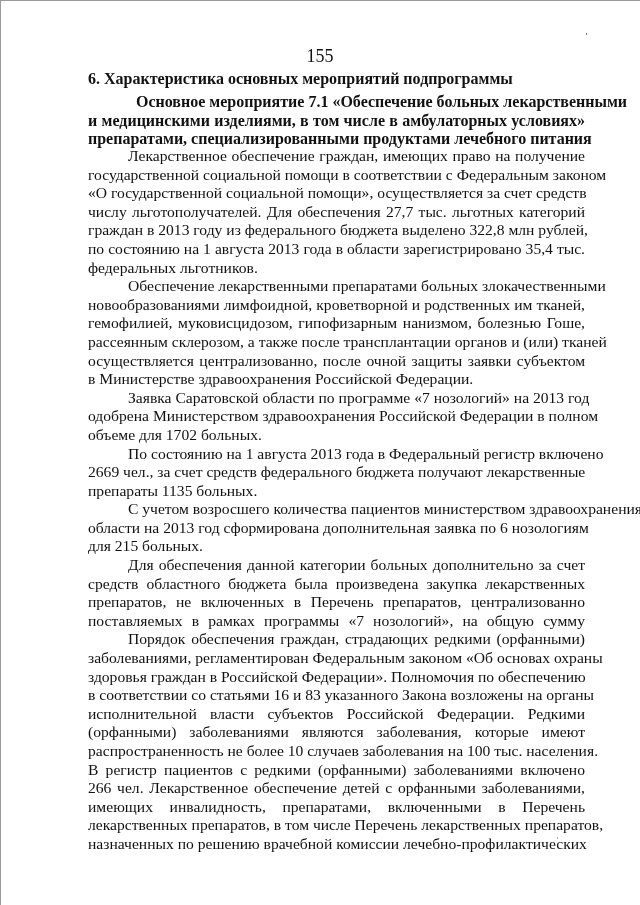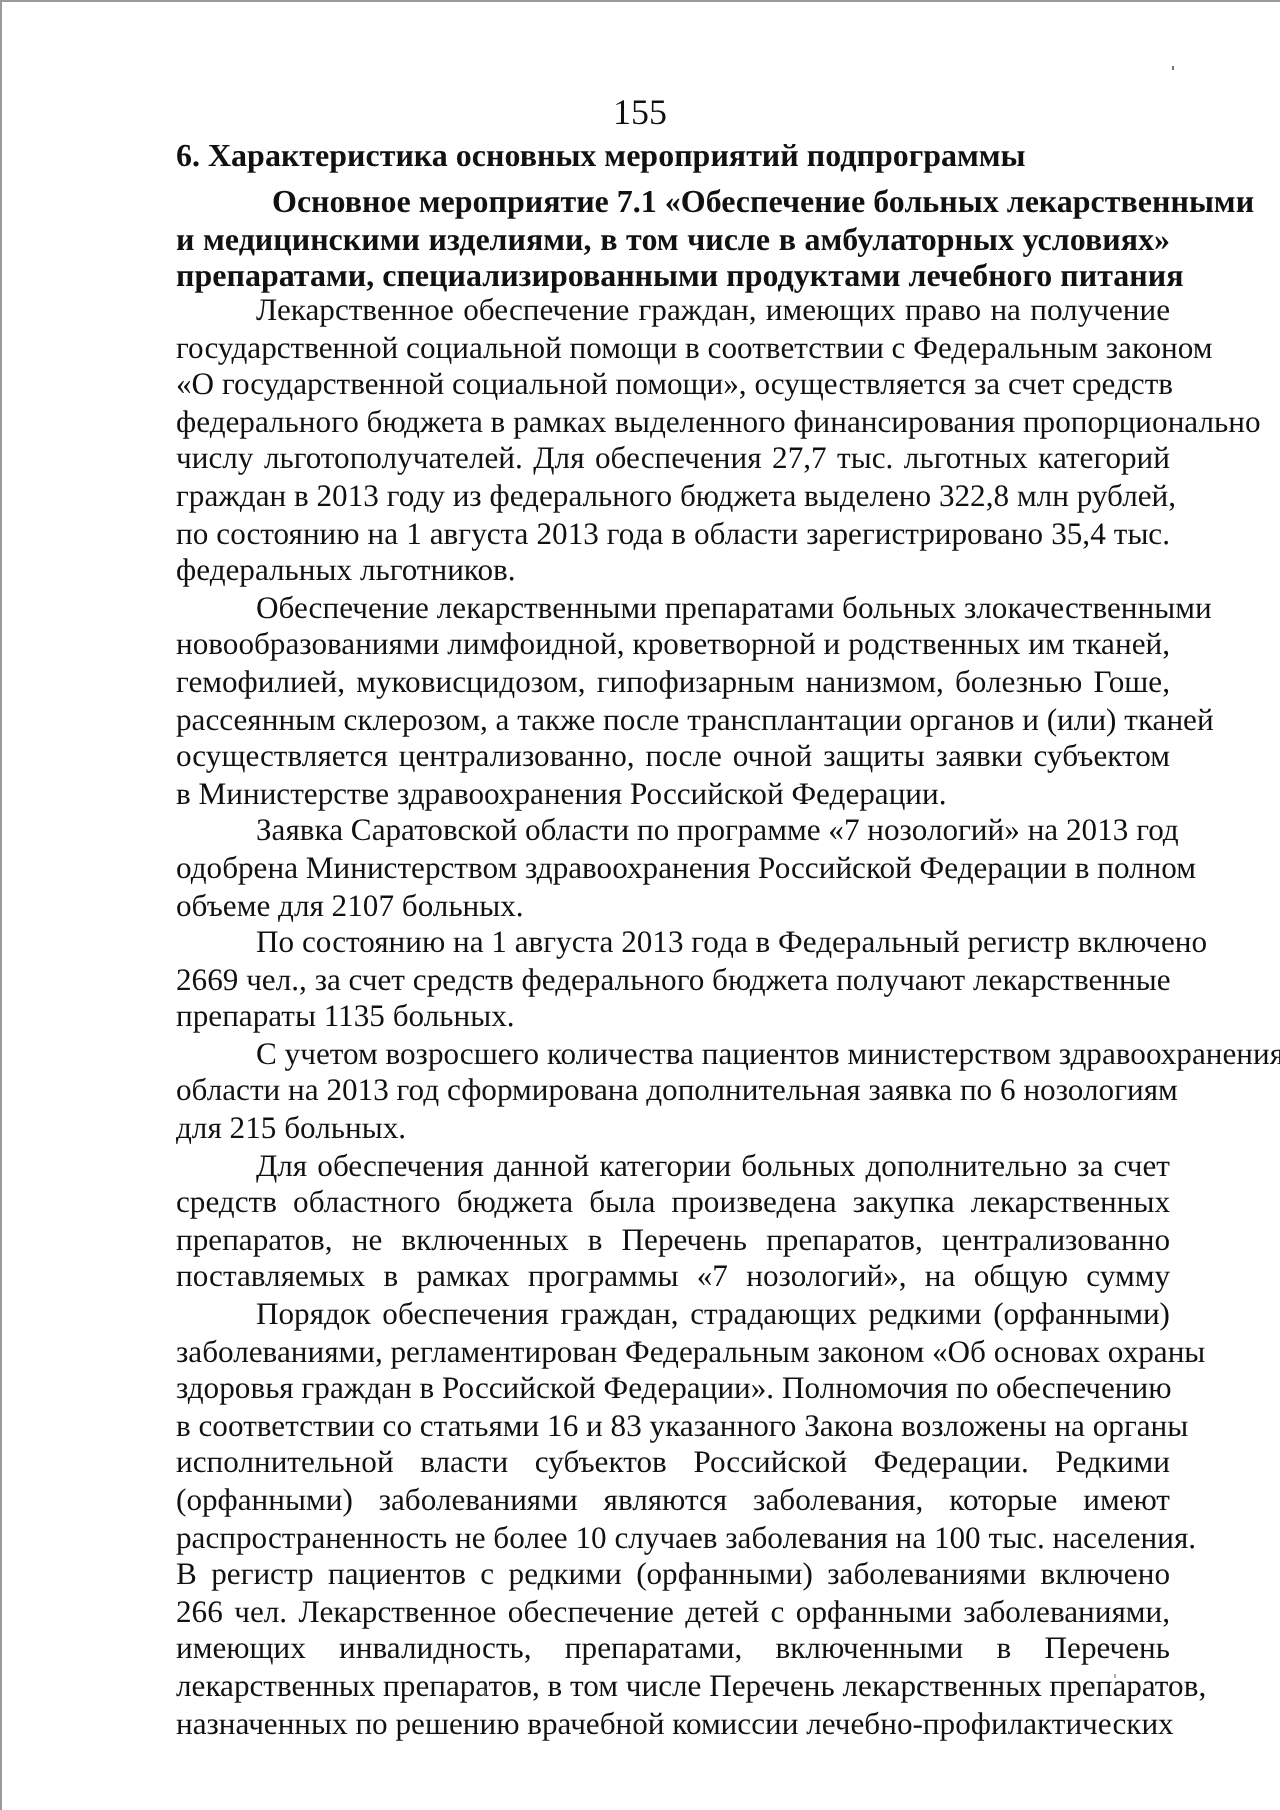--- a/index.html
+++ b/index.html
@@ -48,36 +48,35 @@
 <div class="event-title">
   <span class="line indent" style="padding-left:48px;">Основное мероприятие 7.1 «Обеспечение больных лекарственными</span>
   <span class="line">и медицинскими изделиями, в том числе в амбулаторных условиях»</span>
   <span class="line">препаратами, специализированными продуктами лечебного питания</span>
 </div>
 
 <div class="body-text">
   <span class="line indent">Лекарственное обеспечение граждан, имеющих право на получение</span>
   <span class="line">государственной социальной помощи в соответствии с Федеральным законом</span>
   <span class="line">«О государственной социальной помощи», осуществляется за счет средств</span>
-  <span class="line">федерального бюджета в рамках выделенного финансирования пропорционально</span>
   <span class="line">числу льготополучателей. Для обеспечения 27,7 тыс. льготных категорий</span>
   <span class="line">граждан в 2013 году из федерального бюджета выделено 322,8 млн рублей,</span>
   <span class="line">по состоянию на 1 августа 2013 года в области зарегистрировано 35,4 тыс.</span>
   <span class="line last">федеральных льготников.</span>
 
   <span class="line indent">Обеспечение лекарственными препаратами больных злокачественными</span>
   <span class="line">новообразованиями лимфоидной, кроветворной и родственных им тканей,</span>
   <span class="line">гемофилией, муковисцидозом, гипофизарным нанизмом, болезнью Гоше,</span>
   <span class="line">рассеянным склерозом, а также после трансплантации органов и (или) тканей</span>
   <span class="line">осуществляется централизованно, после очной защиты заявки субъектом</span>
   <span class="line last">в Министерстве здравоохранения Российской Федерации.</span>
 
   <span class="line indent">Заявка Саратовской области по программе «7 нозологий» на 2013 год</span>
   <span class="line">одобрена Министерством здравоохранения Российской Федерации в полном</span>
-  <span class="line last">объеме для 2107 больных.</span>
+  <span class="line last">объеме для 1702 больных.</span>
 
   <span class="line indent">По состоянию на 1 августа 2013 года в Федеральный регистр включено</span>
   <span class="line">2669 чел., за счет средств федерального бюджета получают лекарственные</span>
   <span class="line last">препараты 1135 больных.</span>
 
   <span class="line indent">С учетом возросшего количества пациентов министерством здравоохранения</span>
   <span class="line">области на 2013 год сформирована дополнительная заявка по 6 нозологиям</span>
   <span class="line last">для 215 больных.</span>
 
   <span class="line indent">Для обеспечения данной категории больных дополнительно за счет</span>

